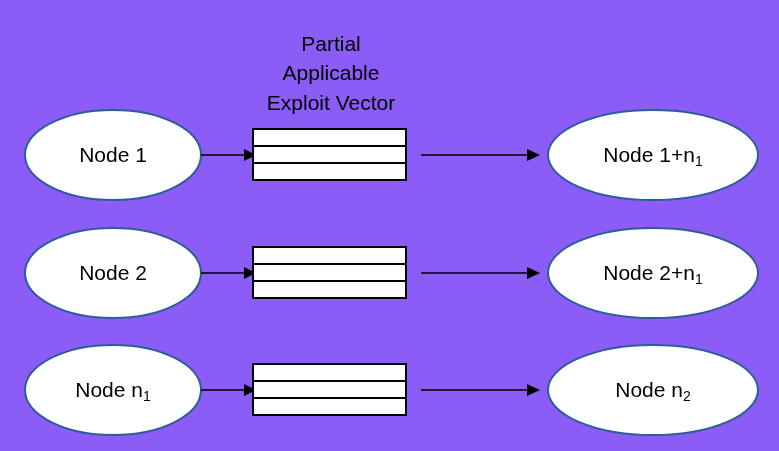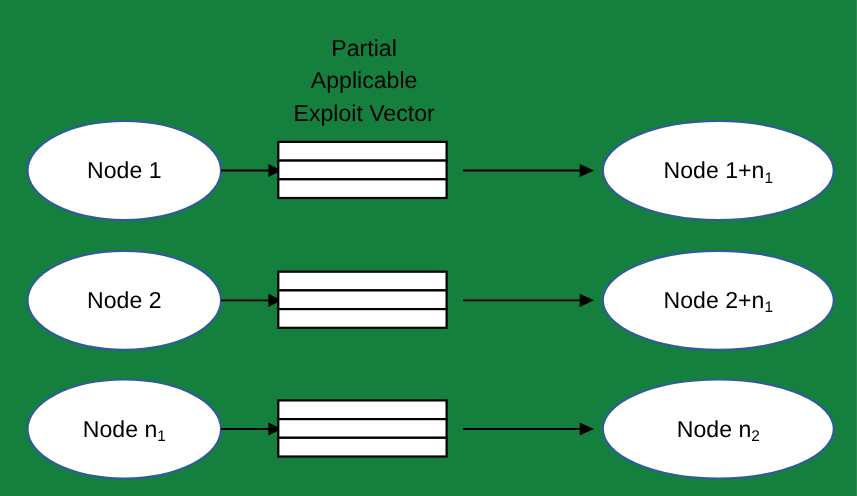--- a/index.html
+++ b/index.html
@@ -9,21 +9,21 @@
     background: #ffffff;
   }
   body {
     font-family: "Liberation Sans", sans-serif;
     -webkit-font-smoothing: antialiased;
   }
   #canvas {
     position: relative;
     width: 779px;
     height: 451px;
-    background: #15803d;
+    background: #8b5cf6;
     overflow: hidden;
     text-align: center;
   }
   #diagram-svg {
     position: absolute;
     left: 0;
     top: 0;
     width: 779px;
     height: 451px;
     display: block;

